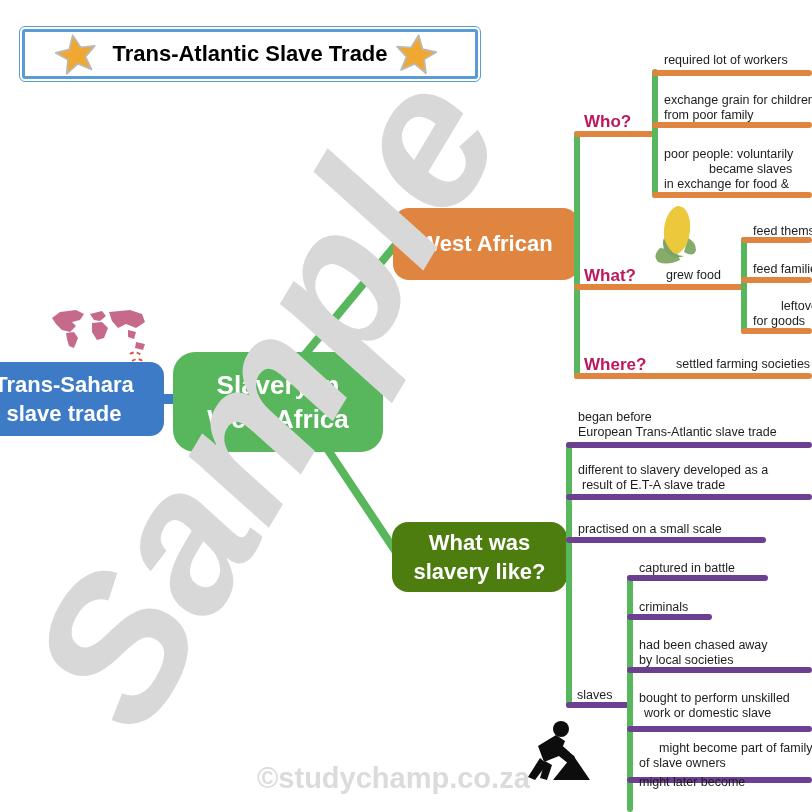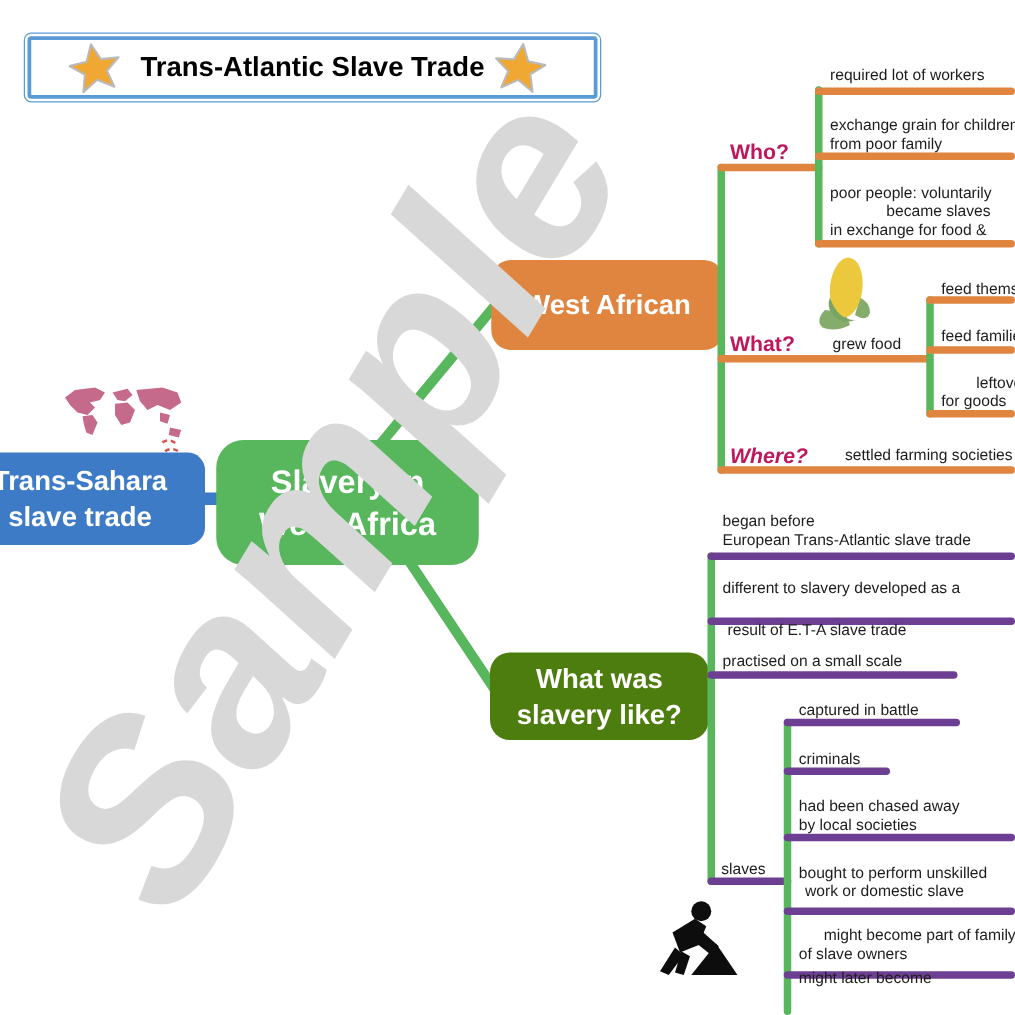--- a/index.html
+++ b/index.html
@@ -133,32 +133,32 @@
   <div class="t" style="left:753px; top:224px;">feed themselves</div>
   <div class="bar o" style="left:741px; top:237px; width:71px;"></div>
 
   <div class="t" style="left:753px; top:262px;">feed families</div>
   <div class="bar o" style="left:741px; top:277px; width:71px;"></div>
 
   <div class="t" style="left:753px; top:299px;margin-left:28px;">leftovers</div>
   <div class="t" style="left:753px; top:314px;">for goods</div>
   <div class="bar o" style="left:741px; top:328px; width:71px;"></div>
 
-  <div class="lbl" style="left:584px; top:355px;font-style:italic;">Where?</div>
+  <div class="lbl" style="left:584px; top:355px;">Where?</div>
   <div class="t" style="left:676px; top:357px;">settled farming societies</div>
   <div class="bar o" style="left:574px; top:373px; width:238px;"></div>
 
   <div class="vl" style="left:566px; top:442px; height:266px;"></div>
 
   <div class="t" style="left:578px; top:410px;">began before</div>
   <div class="t" style="left:578px; top:425px;">European Trans-Atlantic slave trade</div>
   <div class="bar p" style="left:566px; top:442px; width:246px;"></div>
 
   <div class="t" style="left:578px; top:463px;">different to slavery developed as a</div>
-  <div class="t" style="left:582px; top:478px;margin-top:19px;">result of E.T-A slave trade</div>
+  <div class="t" style="left:582px; top:478px;">result of E.T-A slave trade</div>
   <div class="bar p" style="left:566px; top:494px; width:246px;"></div>
 
   <div class="t" style="left:578px; top:522px;">practised on a small scale</div>
   <div class="bar p" style="left:566px; top:537px; width:200px;"></div>
 
   <div class="t" style="left:577px; top:688px;">slaves</div>
   <div class="bar p" style="left:566px; top:702px; width:67px;"></div>
   <div class="vl" style="left:627px; top:575px; height:237px;"></div>
 
   <div class="t" style="left:639px; top:561px;">captured in battle</div>
@@ -186,14 +186,15 @@
       <circle cx="41" cy="9" r="8"></circle>
       <path d="M18,26 L36,15 L45,21 L39,36 L24,42 Z"></path>
       <path d="M36,20 L55,37 L49,44 L30,29 Z"></path>
       <path d="M20,38 L8,57 L15,60 L27,44 Z"></path>
       <path d="M25,41 L20,58 L27,60 L32,45 Z"></path>
       <polygon points="33,60 70,60 53,35"></polygon>
     </g>
   </svg>
 
   <div id="watermark">Sample</div>
+  <div id="copyright">©studychamp.co.za</div>
 
 </div>
 
 </body></html>

